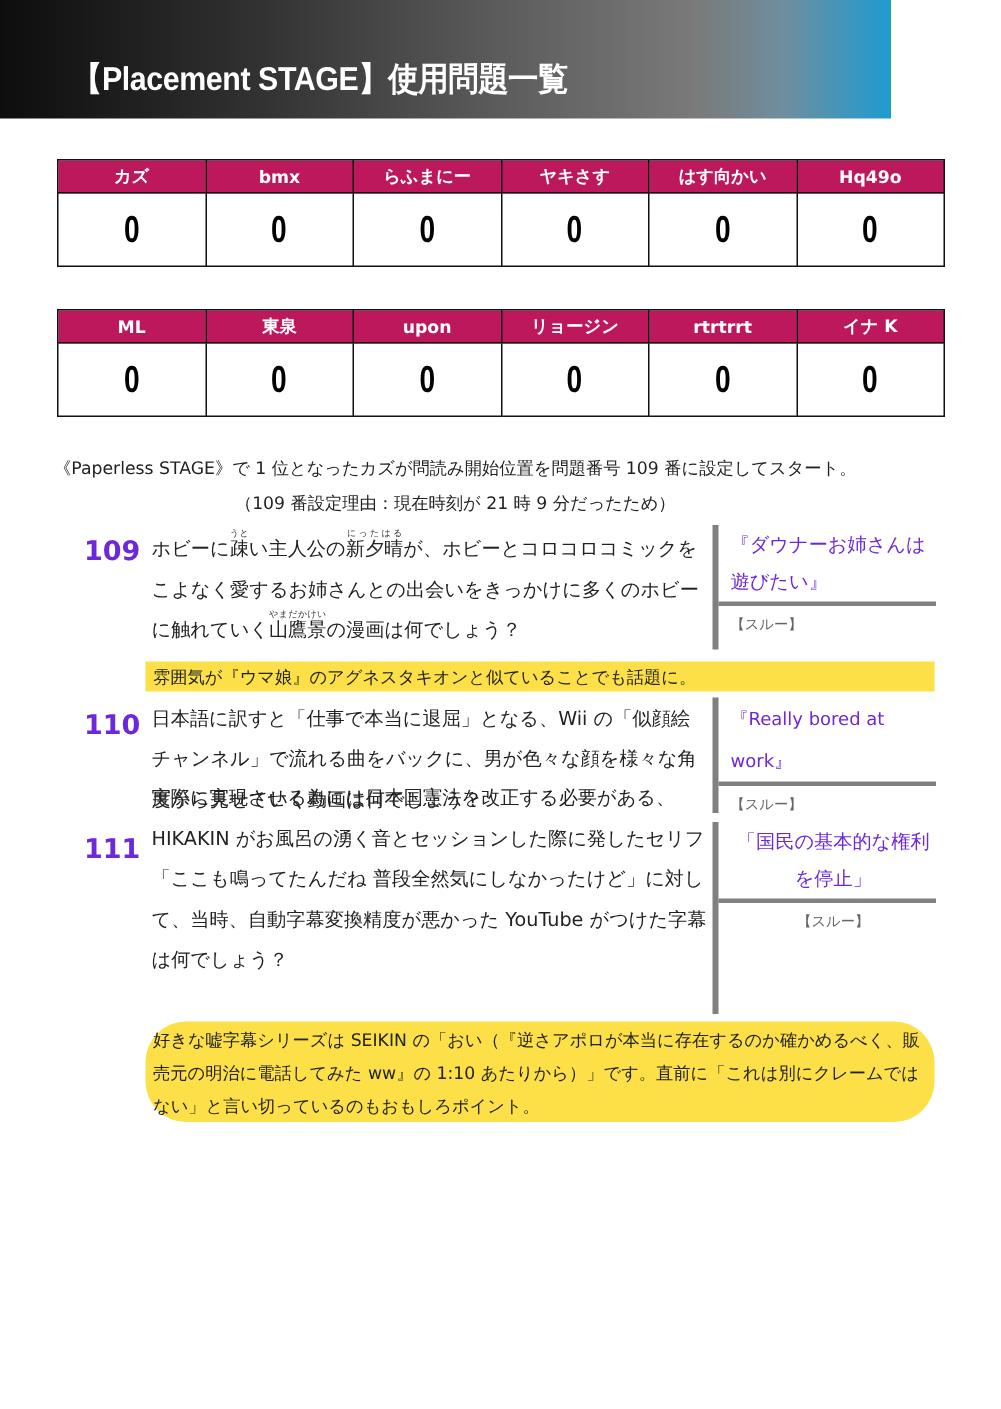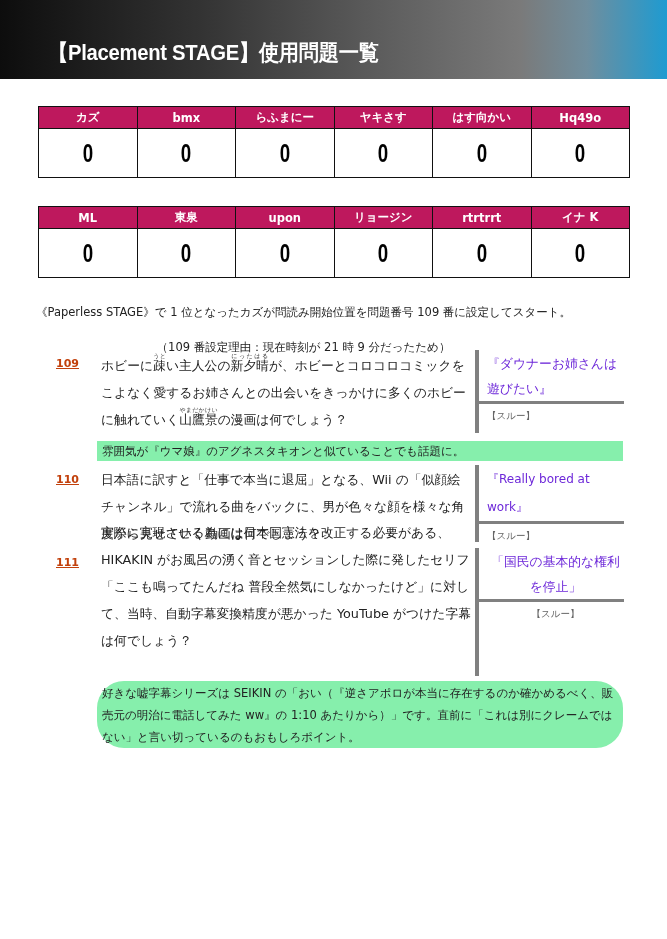--- a/index.html
+++ b/index.html
@@ -1,20 +1,20 @@
 <!DOCTYPE html>
 <html><head>
 <meta charset="utf-8">
 <style>
   * { box-sizing: border-box; margin: 0; padding: 0; }
   html, body { width: 667px; height: 939px; background: #ffffff; overflow: hidden; }
   body { font-family: "DejaVu Sans", "Liberation Sans", sans-serif; color: #111; position: relative; }
 
   .header {
-    position: absolute; left: 0; top: 0; width: 667px; height: 79px;
+    position: absolute; left: 0; top: 0; width: 594px; height: 79px;
     background: linear-gradient(to right, #0d0d0d 0%, #333 30%, #5a5a5a 55%, #7a7a7a 78%, #6f8e9e 88%, #1e9bd1 100%);
     text-decoration: underline;
   }
   .header-title {
     position: absolute; left: 48px; top: 38px;
     font-family: "Liberation Sans", sans-serif; font-weight: bold;
     font-size: 22px; color: #ffffff; letter-spacing: -0.3px; white-space: nowrap;
     transform: scaleX(0.92); transform-origin: left center;
   }
 
@@ -32,40 +32,40 @@
     font-family: "Liberation Sans", sans-serif; font-weight: bold; font-size: 25px; color: #000;
   }
   .score-table td span { display: inline-block; transform: scaleX(0.75); }
 
   .intro {
     position: absolute; left: 0; width: 607px; text-align: center;
     font-size: 11.5px; color: #222; white-space: nowrap;
   }
 
   .q-num {
-    position: absolute; left: 56px; font-size: 11px; font-weight: bold; color: #c2410c; text-decoration: underline;
+    position: absolute; left: 56px; font-size: 18px; font-weight: bold; color: #6d28d9;
   }
   .q-text {
     position: absolute; left: 101px; width: 372px;
     font-size: 12.8px; line-height: 27px; color: #222;
   }
   .q-text ruby rt { font-size: 6px; color: #333; }
   .ans-box {
     position: absolute; left: 475px; width: 149px;
     border-left: 4px solid #808080;
   }
   .ans-main {
     padding-left: 8px; font-size: 12.8px; line-height: 25px; color: #6d28d9;
     border-bottom: 3px solid #808080;
   }
   .ans-sub {
     padding-left: 8px; padding-top: 6px; font-size: 9.5px; color: #666;
   }
   .note {
-    position: absolute; left: 97px; width: 526px; background: #86efac;
+    position: absolute; left: 97px; width: 526px; background: #fde047;
     font-size: 11.5px; color: #222; padding: 0 5px;
   }
 </style>
 </head>
 <body>
 
 <div class="header">
   <div class="header-title">【Placement STAGE】使用問題一覧</div>
 </div>
 
@@ -105,21 +105,21 @@
     <td><span>0</span></td>
     <td><span>0</span></td>
     <td><span>0</span></td>
     <td><span>0</span></td>
     <td><span>0</span></td>
   </tr>
 </tbody>
   </table>
 
 <div class="intro" style="top:305px;">《Paperless STAGE》で 1 位となったカズが問読み開始位置を問題番号 109 番に設定してスタート。</div>
-<div class="intro" style="top:340px;">（109 番設定理由：現在時刻が 21 時 9 分だったため）</div>
+<div class="intro" style="top:328px;">（109 番設定理由：現在時刻が 21 時 9 分だったため）</div>
 
 <div class="q-num" style="top:357px;">109</div>
 <div class="q-text" style="top:352px;"><span>ホビーに</span><ruby><span>疎</span><rt>うと</rt></ruby><span>い主人公の</span><ruby><span>新夕晴</span><rt>にったはる</rt></ruby><span>が、ホビーとコロコロコミックをこよなく愛するお姉さんとの出会いをきっかけに多くのホビーに触れていく</span><ruby><span>山鷹景</span><rt>やまだかけい</rt></ruby><span>の漫画は何でしょう？</span></div>
 <div class="ans-box" style="top:350px; height:83px;">
   <div class="ans-main" style="padding-top:1px;">『ダウナーお姉さんは遊びたい』</div>
   <div class="ans-sub">【スルー】</div>
 </div>
 <div class="note" style="top:441px; height:20px; line-height:20px;">雰囲気が『ウマ娘』のアグネスタキオンと似ていることでも話題に。</div>
 
 <div class="q-num" style="top:473px;">110</div>

